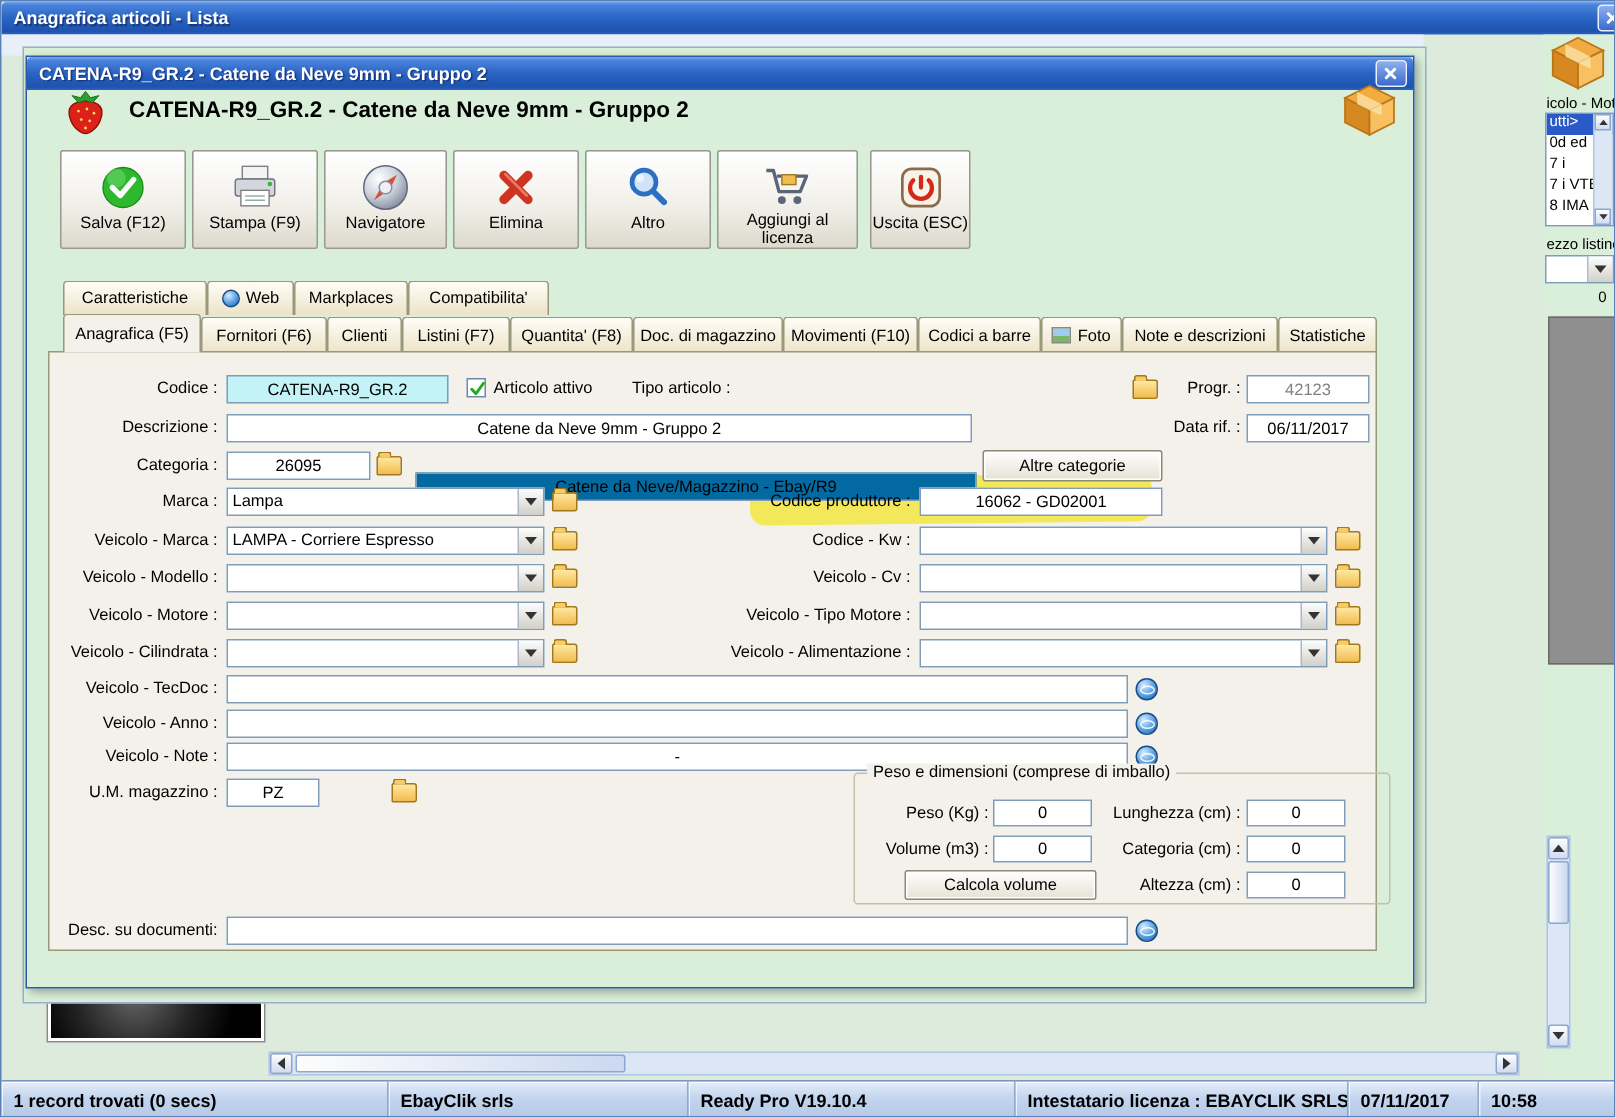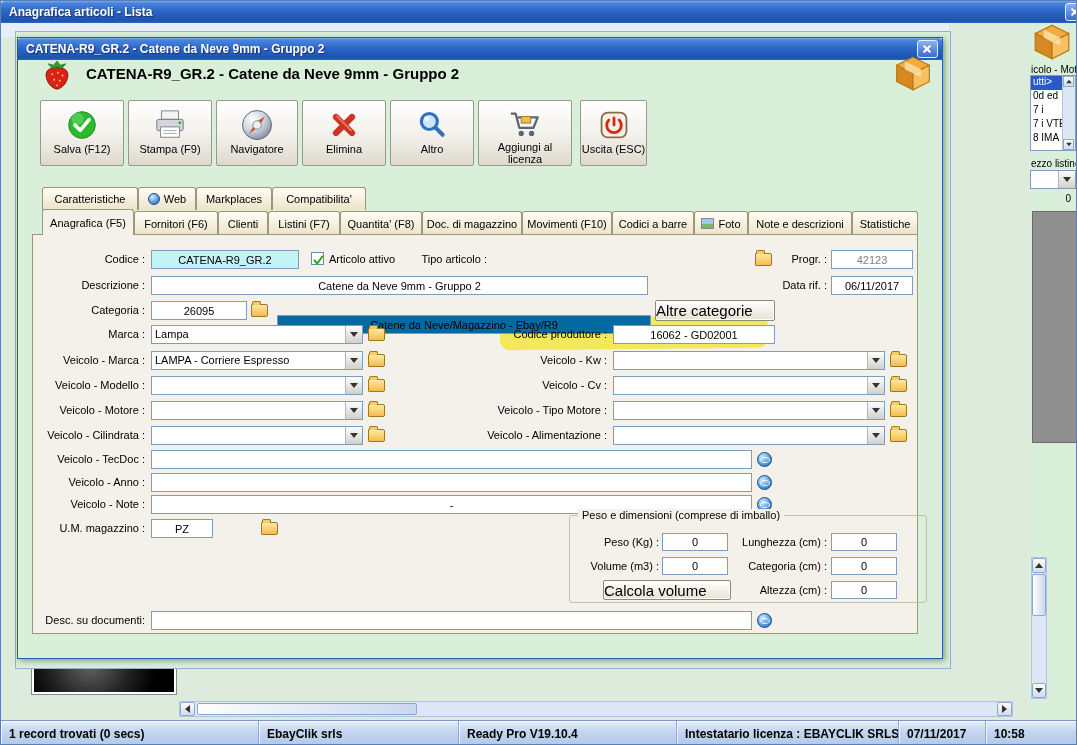--- a/index.html
+++ b/index.html
@@ -58,22 +58,22 @@
   .tri-r{width:0;height:0;border:4px solid transparent;border-left:5px solid #333;border-right:none;}
   .folder{position:absolute;width:17px;height:13px;border:1px solid #a07820;border-radius:1px 2px 2px 1px;
     background:linear-gradient(180deg,#ffe8a0,#f2bc50);box-sizing:border-box;cursor:default;}
   .folder::before{content:"";position:absolute;top:-4px;left:0;width:7px;height:3px;background:#f6cc66;
     border:1px solid #a07820;border-bottom:none;border-radius:2px 2px 0 0;}
   .globe{position:absolute;width:15px;height:15px;border-radius:50%;border:1px solid #1a4a88;
     background:radial-gradient(circle at 35% 30%,#d6ecff,#57a0e0 55%,#1d5fa8);box-sizing:border-box;cursor:default;}
   .globe::after{content:"";position:absolute;left:2px;top:4px;width:8px;height:4px;
     border:1px solid rgba(255,255,255,.85);border-radius:50%;}
   .cb{position:absolute;width:13px;height:13px;border:1px solid #6a8aa8;background:#fff;box-sizing:border-box;}
-  .btn{position:absolute;border:1px solid #8a8a7a;border-radius:2px;font-size:15px;
-    background:linear-gradient(180deg,#fefefe,#e6e2d4);display:flex;align-items:center;
+  .btn{position:absolute;border:1px solid #8a8a7a;border-radius:2px;font-size:11px;
+    background:linear-gradient(180deg,#fefefe,#e6e2d4);display:flex;align-items:center;justify-content:center;
     box-shadow:inset 0 0 0 1px #fff;box-sizing:border-box;cursor:default;}
   .grp{position:absolute;border:1px solid #c0c0ab;border-radius:3px;box-sizing:border-box;}
   .legend{position:absolute;top:-7px;left:8px;background:#f3f1ea;padding:0 4px;font-size:11px;white-space:nowrap;}
   .marker{position:absolute;background:rgba(255,240,0,.62);mix-blend-mode:multiply;border-radius:10px;}
 
   
   .topstrip{position:absolute;left:0;top:22px;width:948px;height:14px;background:#e9eff9;z-index:1;}
   .bottomwhite{position:absolute;left:0;top:666px;width:1028px;height:53px;background:#fff;
     border-top:1px solid #b8c4b8;z-index:1;}
   .codetext{position:absolute;left:215px;top:6px;width:800px;font-size:11px;white-space:nowrap;
@@ -396,21 +396,21 @@
       <input class="fld" style="left: 580px; top: 90px; width: 162px; z-index: 2;" value="16062 - GD02001">
 
       <div class="lbl" style="left:0;top:119px;width:112px">Veicolo - Marca :</div>
       <div class="dd" style="left:118px;top:116px;width:212px">
         <span class="ddv">LAMPA - Corriere Espresso</span>
         <span class="dda">
             <span class="tri-d"></span>
           </span>
       </div>
       <span class="folder" style="left:335px;top:119px"></span>
-      <div class="lbl" style="left:426px;top:119px;width:148px">Veicolo - Kw :</div>
+      <div class="lbl" style="left:426px;top:119px;width:148px">Codice - Kw :</div>
       <div class="dd" style="left:580px;top:116px;width:272px">
         <span class="ddv"></span>
         <span class="dda">
             <span class="tri-d"></span>
           </span>
       </div>
       <span class="folder" style="left:857px;top:119px"></span>
 
       <div class="lbl" style="left:0;top:144px;width:112px">Veicolo - Modello :</div>
       <div class="dd" style="left:118px;top:141px;width:212px">

